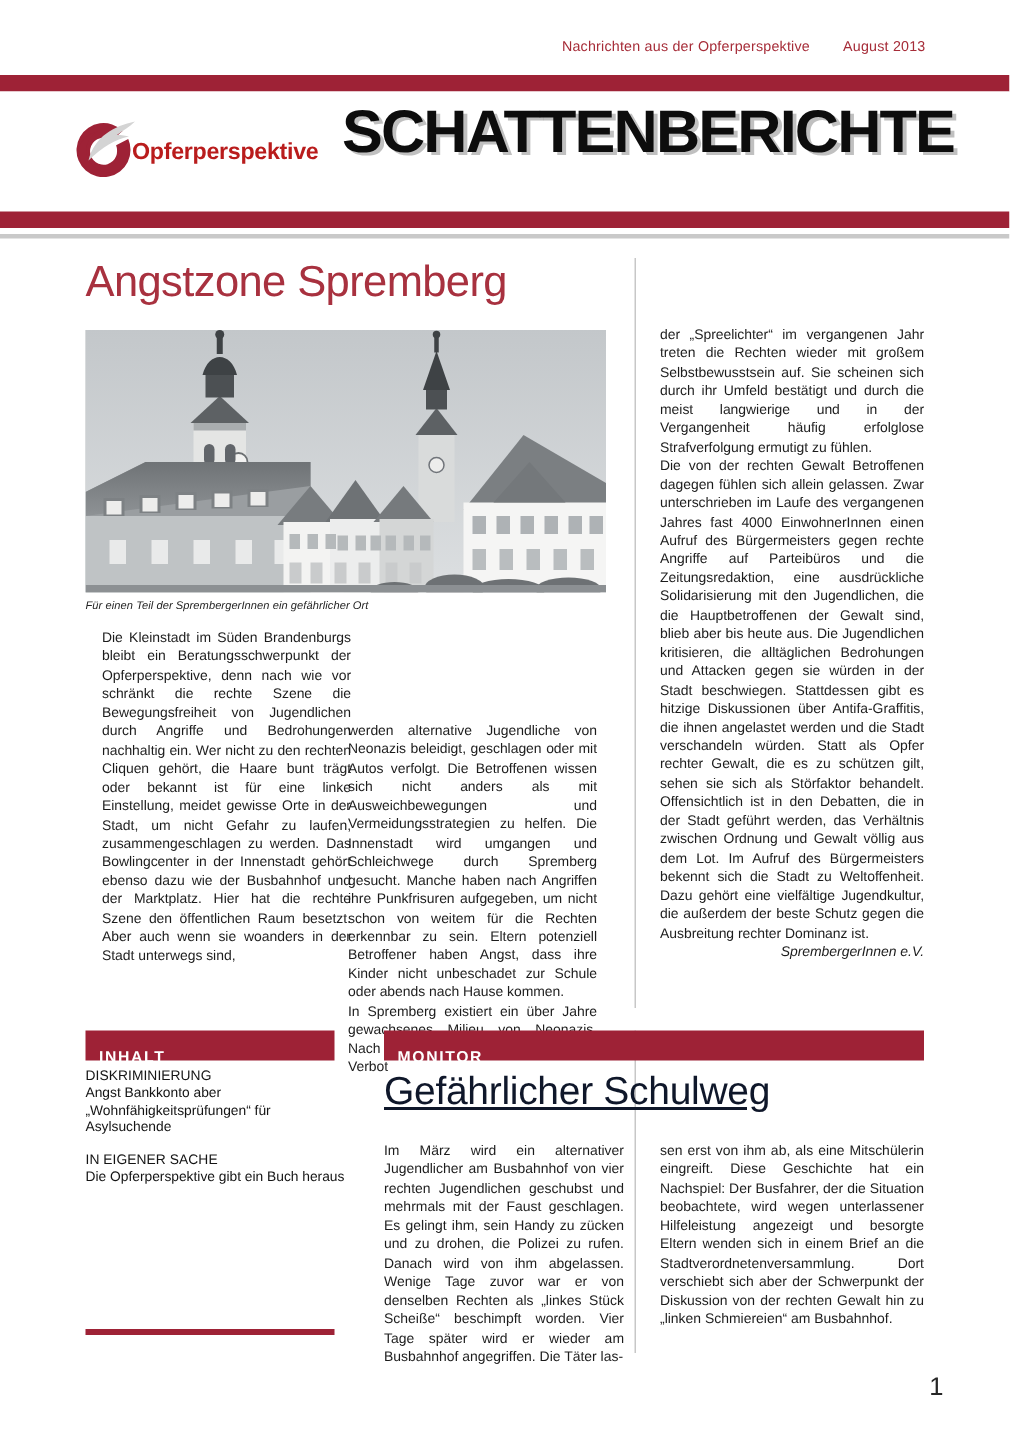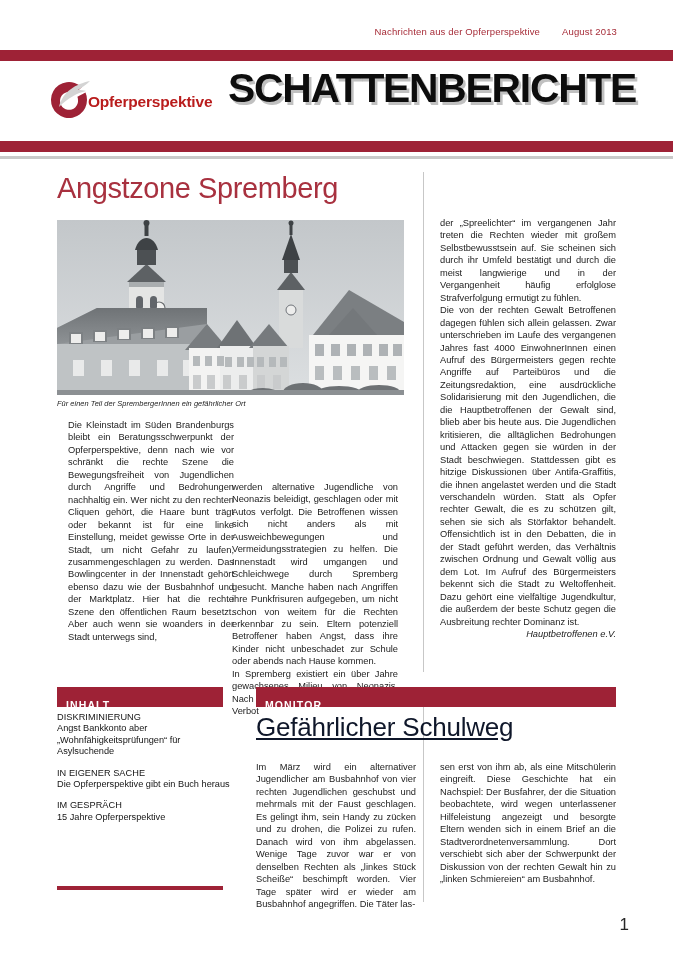--- a/index.html
+++ b/index.html
@@ -386,40 +386,36 @@
 </div>
 
 <div class="col col-b">
   <p>werden alternative Jugendliche von Neonazis beleidigt, geschlagen oder mit Autos verfolgt. Die Betroffenen wissen sich nicht anders als mit Ausweichbewegungen und Vermeidungsstrategien zu helfen. Die Innenstadt wird umgangen und Schleichwege durch Spremberg gesucht. Manche haben nach Angriffen ihre Punkfrisuren aufgegeben, um nicht schon von weitem für die Rechten erkennbar zu sein. Eltern potenziell Betroffener haben Angst, dass ihre Kinder nicht unbeschadet zur Schule oder abends nach Hause kommen.</p>
   <p>In Spremberg existiert ein über Jahre gewachsenes Milieu von Neonazis. Nach der Verunsicherung durch das Verbot</p>
 </div>
 
 <div class="col col-c">
   <p>der „Spreelichter“ im vergangenen Jahr treten die Rechten wieder mit großem Selbstbewusstsein auf. Sie scheinen sich durch ihr Umfeld bestätigt und durch die meist langwierige und in der Vergangenheit häufig erfolglose Strafverfolgung ermutigt zu fühlen.</p>
   <p>Die von der rechten Gewalt Betroffenen dagegen fühlen sich allein gelassen. Zwar unterschrieben im Laufe des vergangenen Jahres fast 4000 EinwohnerInnen einen Aufruf des Bürgermeisters gegen rechte Angriffe auf Parteibüros und die Zeitungsredaktion, eine ausdrückliche Solidarisierung mit den Jugendlichen, die die Hauptbetroffenen der Gewalt sind, blieb aber bis heute aus. Die Jugendlichen kritisieren, die alltäglichen Bedrohungen und Attacken gegen sie würden in der Stadt beschwiegen. Stattdessen gibt es hitzige Diskussionen über Antifa-Graffitis, die ihnen angelastet werden und die Stadt verschandeln würden. Statt als Opfer rechter Gewalt, die es zu schützen gilt, sehen sie sich als Störfaktor behandelt. Offensichtlich ist in den Debatten, die in der Stadt geführt werden, das Verhältnis zwischen Ordnung und Gewalt völlig aus dem Lot. Im Aufruf des Bürgermeisters bekennt sich die Stadt zu Weltoffenheit. Dazu gehört eine vielfältige Jugendkultur, die außerdem der beste Schutz gegen die Ausbreitung rechter Dominanz ist.</p>
-  <p class="byline">Hauptbetroffenen e.V.</p>
+  <p class="byline">SprembergerInnen e.V.</p>
 </div>
 
 <div class="section-head head-inhalt">
   <span>INHALT</span>
 </div>
 
 <div class="toc">
   <div class="toc-entry">
     <div class="toc-kicker">DISKRIMINIERUNG</div>
     <div class="toc-title">Angst Bankkonto aber „Wohnfähigkeitsprüfungen“ für Asylsuchende</div>
   </div>
   <div class="toc-entry">
     <div class="toc-kicker">IN EIGENER SACHE</div>
     <div class="toc-title">Die Opferperspektive gibt ein Buch heraus</div>
   </div>
-  <div class="toc-entry">
-    <div class="toc-kicker">IM GESPRÄCH</div>
-    <div class="toc-title">15 Jahre Opferperspektive</div>
-  </div>
 </div>
 <div class="toc-rule"></div>
 
 <div class="section-head head-monitor">
   <span>MONITOR</span>
 </div>
 
 <div class="monitor-title">Gefährlicher Schulweg</div>
 
 <div class="mcol mcol-a">

